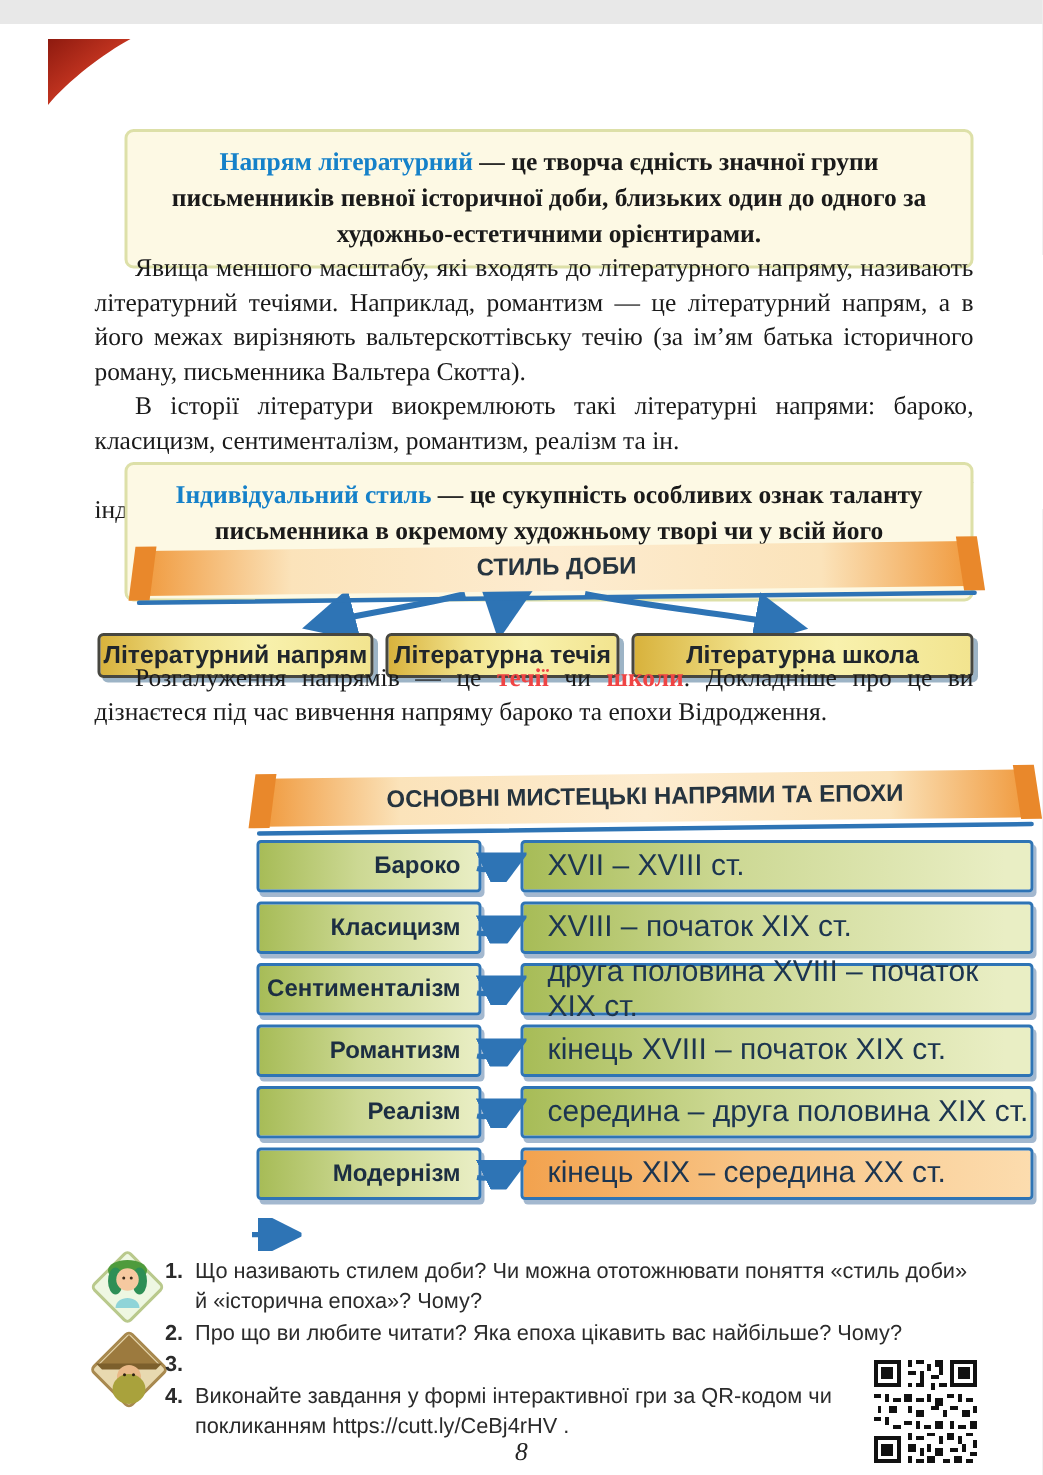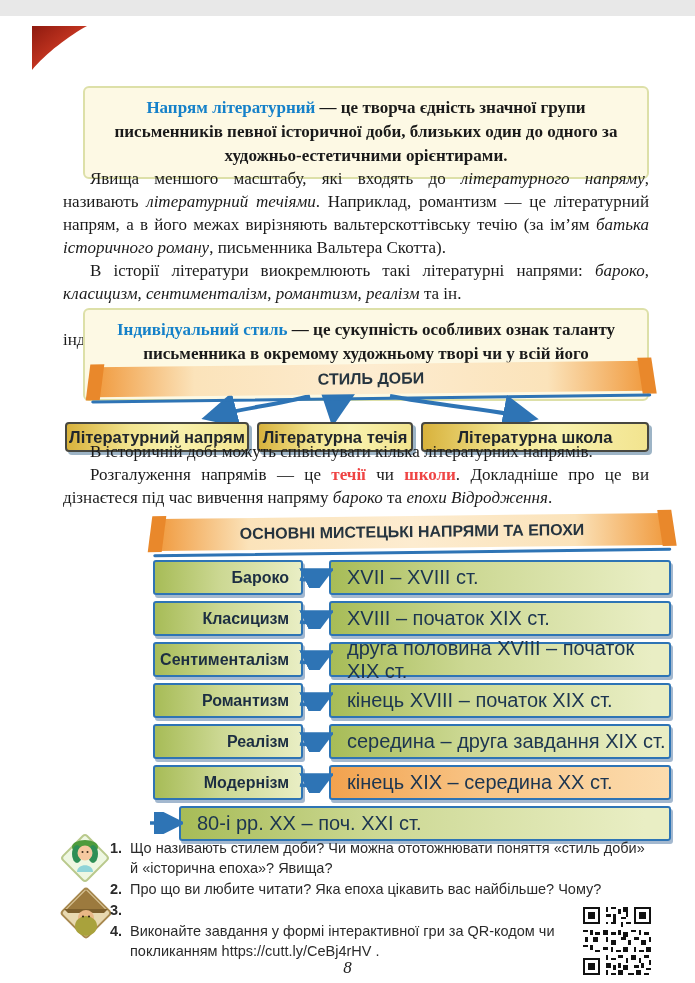--- a/index.html
+++ b/index.html
@@ -11,21 +11,21 @@
   
   .corner-flap{position:absolute;left:30px;top:8px;width:60px;height:48px;}
   
   .def-box{
     position:absolute;left:83px;width:566px;box-sizing:border-box;
     background:#fdf9e4;border:2px solid #dde0a8;border-radius:6px;
     padding:8px 18px 9px 18px;
     font-weight:bold;font-size:17px;line-height:24px;text-align:center;
   }
   .rt-term{color:#1581c9;}
-  .rt-i{font-style:italic;}
+  .rt-i{}
   .rt-blue{color:#ef4444;font-weight:bold;}
   
   .body-text{
     position:absolute;left:63px;width:586px;
     font-size:17px;line-height:23px;text-align:justify;
   }
   .body-text p{margin:0;text-indent:27px;}
   
   .banner{
     position:relative;height:30px;
@@ -146,25 +146,24 @@
       <div class="style-box" style="left:356px;width:228px;">
         <span>Літературна школа</span>
       </div>
       <div class="style-box" style="left:192px;width:156px;">
         <span>Літературна течія</span>
       </div>
     </div>
   </div>
 
   <div class="body-text" style="top:424px;">
-    <p>В історичній добі можуть співіснувати кілька літературних напрямів.</p>
     <p><span>Розгалуження напрямів — це </span><span class="rt-blue">течії</span><span> чи </span><span class="rt-blue">школи</span><span>. Докладніше про це ви дізнаєтеся під час вивчення напряму </span><span class="rt-i">бароко</span><span> та </span><span class="rt-i">епохи Відродження</span><span>.</span></p>
   </div>
 
-  <div style="position:absolute;left:138px;top:500px;width:518px;padding-left:15px;">
+  <div style="position:absolute;left:156px;top:500px;width:518px;padding-left:15px;">
     <div class="banner" style="margin:0 4px 12px 4px;height:32px;">
       <span class="fold-l"></span>
       <span class="fold-r"></span>
       <span>ОСНОВНІ МИСТЕЦЬКІ НАПРЯМИ ТА ЕПОХИ</span>
       <span class="underline"></span>
     </div>
 
     <div class="ep-row">
       <div class="ep-name">Бароко</div>
       <div class="ep-arrow">
@@ -201,38 +200,37 @@
         </div>
       <div class="ep-period">кінець XVIII – початок XIX ст.</div>
     </div>
     <div class="ep-row">
       <div class="ep-name">Реалізм</div>
       <div class="ep-arrow">
           <svg width="34" height="22">
             <path d="M1,14 C12,16 20,10 26,7" fill="none" stroke="#2e74b5" stroke-width="3.5" marker-end="url(#ah)"></path>
           </svg>
         </div>
-      <div class="ep-period">середина – друга завдання XIX ст.</div>
+      <div class="ep-period">середина – друга половина XIX ст.</div>
     </div>
     <div class="ep-row highlight">
       <div class="ep-name">Модернізм</div>
       <div class="ep-arrow">
           <svg width="34" height="22">
             <path d="M1,14 C12,16 20,10 26,7" fill="none" stroke="#2e74b5" stroke-width="3.5" marker-end="url(#ah)"></path>
           </svg>
         </div>
       <div class="ep-period">кінець XIX – середина XX ст.</div>
     </div>
     <div class="ep-row">
       <div class="ep-arrow">
           <svg width="34" height="22">
             <path d="M1,11 L26,11" fill="none" stroke="#2e74b5" stroke-width="3.5" marker-end="url(#ah)"></path>
           </svg>
         </div>
-      <div class="ep-period">80-і рр. XX – поч. XXI ст.</div>
     </div>
   </div>
 
   <svg class="char-icon" style="left:59px;top:816px;" viewBox="0 0 52 52">
     <rect x="9" y="9" width="34" height="34" rx="3" transform="rotate(45 26 26)" fill="#eef7e2" stroke="#b9c98c" stroke-width="2"></rect>
     <ellipse cx="26" cy="15" rx="13" ry="7" fill="#4e9b3c"></ellipse>
     <ellipse cx="18" cy="22" rx="5" ry="9" fill="#2e8f56"></ellipse>
     <ellipse cx="34" cy="22" rx="5" ry="9" fill="#2e8f56"></ellipse>
     <circle cx="26" cy="21" r="7.5" fill="#f6c9a0"></circle>
     <circle cx="23.5" cy="20" r="1" fill="#3a2a1a"></circle>
@@ -245,21 +243,21 @@
     <path d="M6,25 L50,25 L46,29 L10,29 Z" fill="#7c5f2c"></path>
     <circle cx="28" cy="34" r="8" fill="#e9b887"></circle>
     <ellipse cx="28" cy="42" rx="11" ry="10" fill="#a9a23c"></ellipse>
     <circle cx="25" cy="32.5" r="1" fill="#2c2013"></circle>
     <circle cx="31" cy="32.5" r="1" fill="#2c2013"></circle>
   </svg>
 
   <div class="questions">
     <div class="q-item">
       <span class="q-num">1.</span>
-      <span class="q-text">Що називають стилем доби? Чи можна ототожнювати поняття «стиль доби» й «історична епоха»? Явища?</span>
+      <span class="q-text">Що називають стилем доби? Чи можна ототожнювати поняття «стиль доби» й «історична епоха»? Чому?</span>
     </div>
     <div class="q-item">
       <span class="q-num">2.</span>
       <span class="q-text">Про що ви любите читати? Яка епоха цікавить вас найбільше? Чому?</span>
     </div>
     <div class="q-item narrow">
       <span class="q-num">3.</span>
     </div>
     <div class="q-item narrow">
       <span class="q-num">4.</span>

